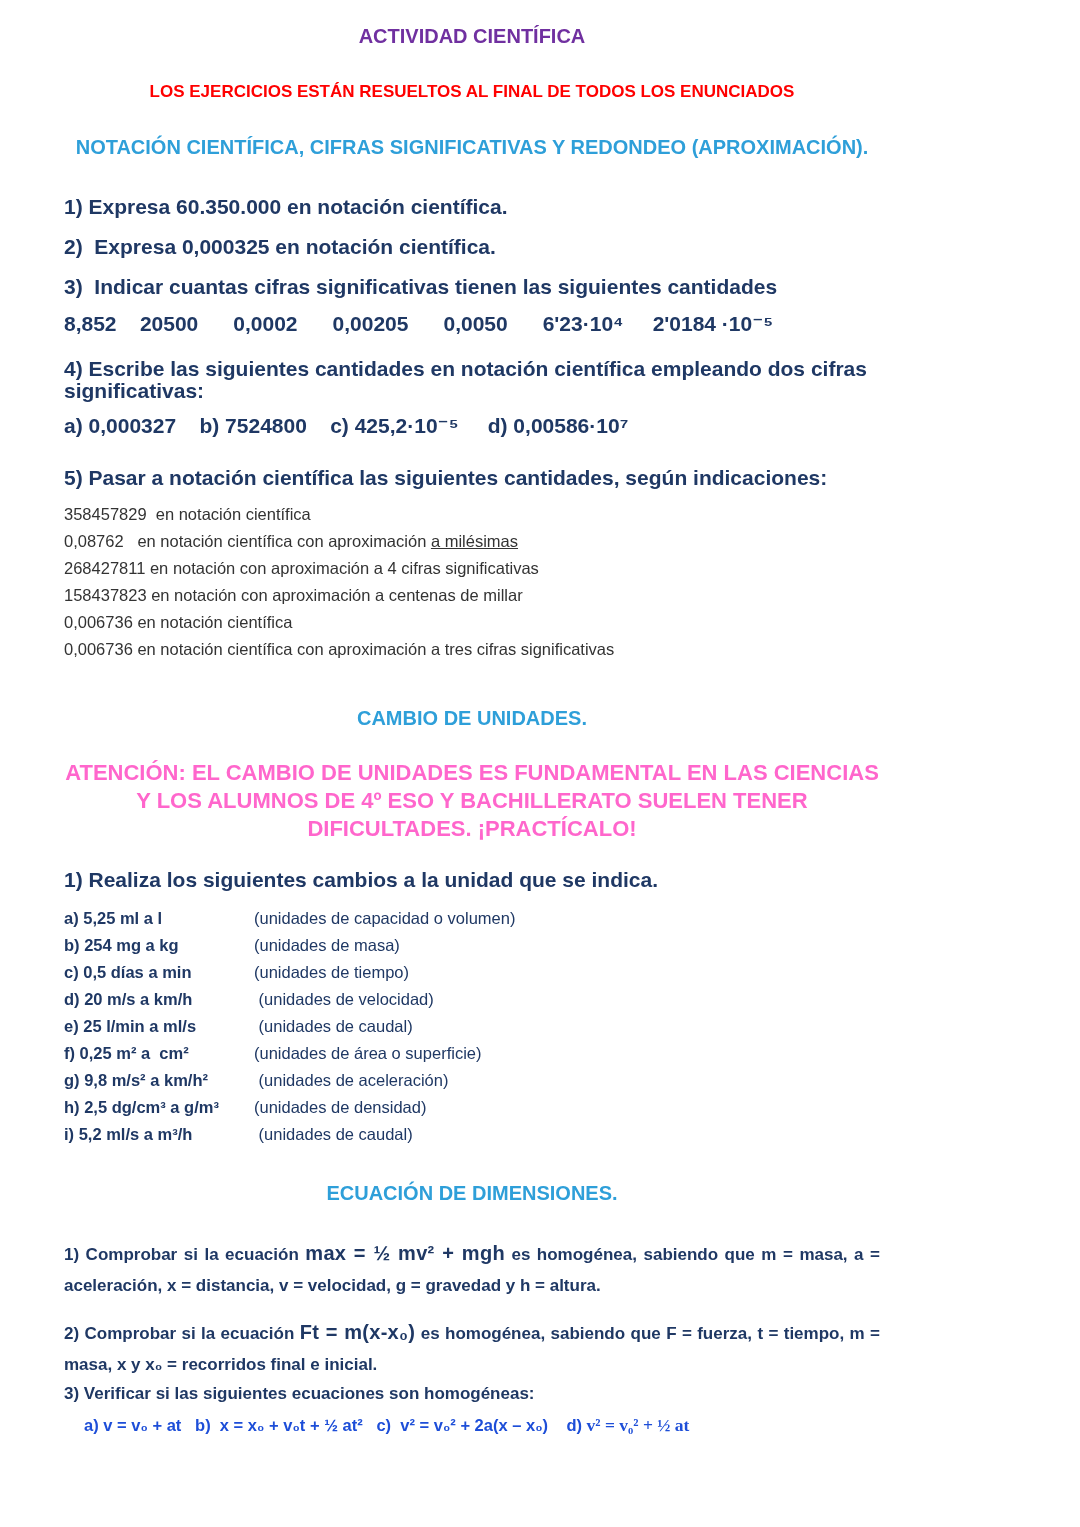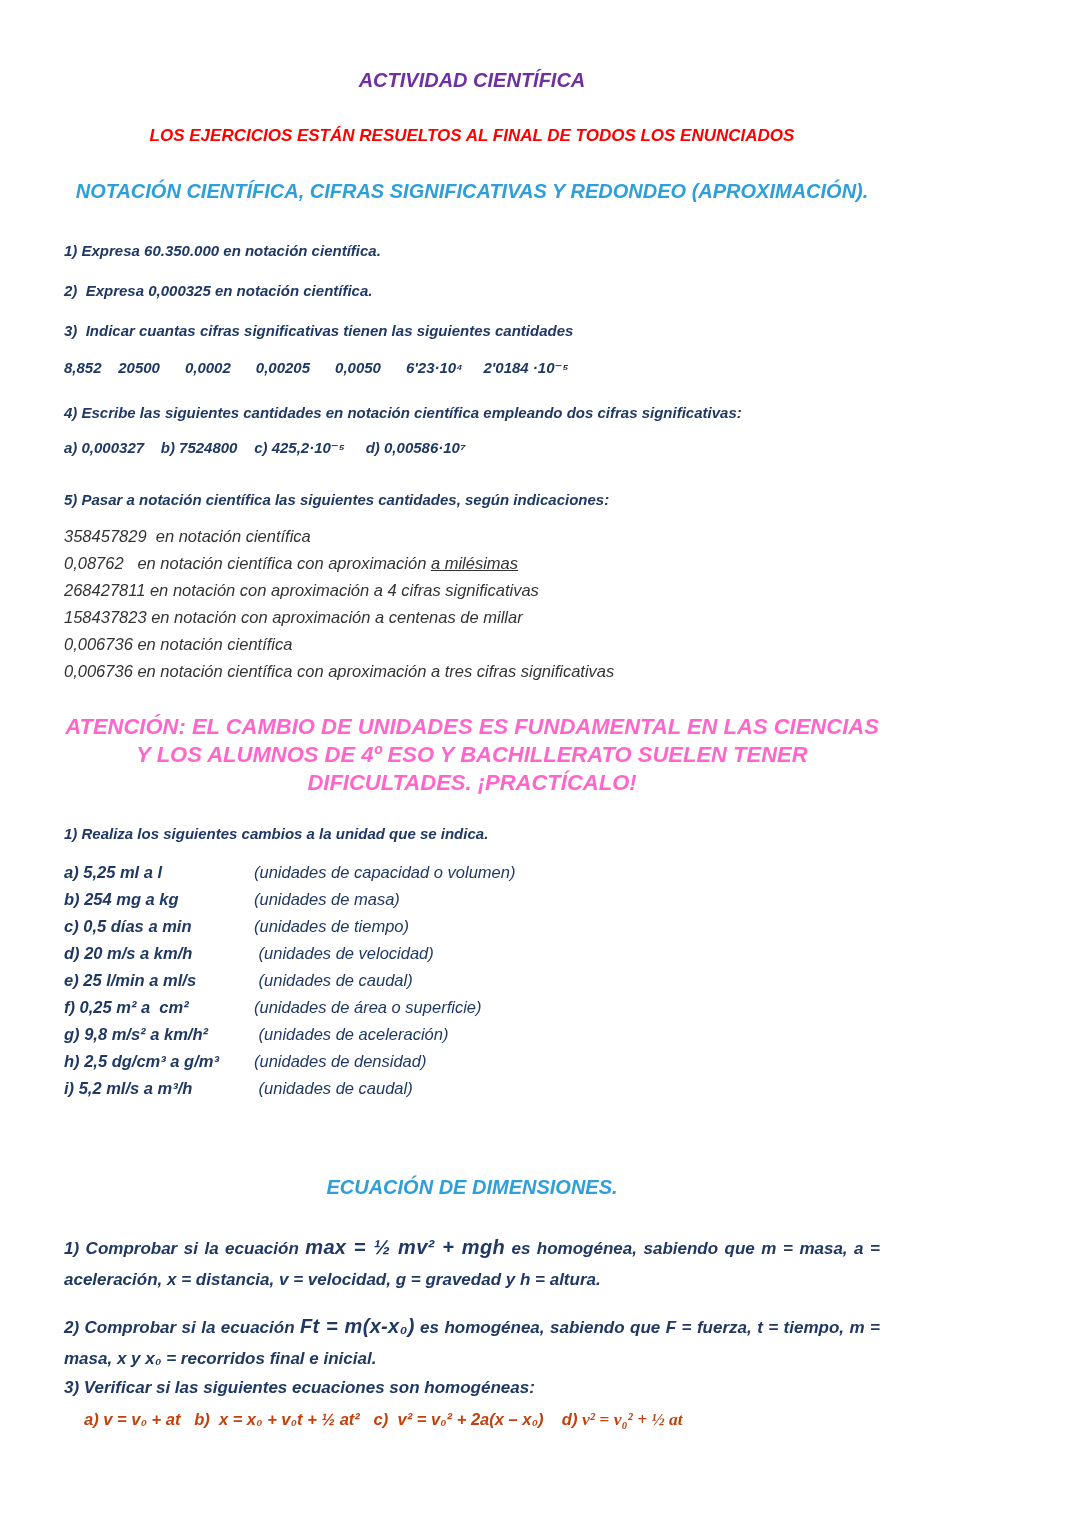--- a/index.html
+++ b/index.html
@@ -4,21 +4,21 @@
 <style>
   * { margin: 0; padding: 0; box-sizing: border-box; }
   html, body { background: #ffffff; }
   body {
     width: 1080px;
     min-height: 1527px;
     font-family: "Liberation Sans", "DejaVu Sans", sans-serif;
     color: #1F3864;
     overflow: hidden;
   }
-  .page { width: 944px; min-height: 1527px; padding: 68px 64px 40px 64px; background: #fff; font-style: italic; }
+  .page { width: 944px; min-height: 1527px; padding: 24px 64px 40px 64px; background: #fff; }
 
   .center { text-align: center; }
   .pre { white-space: pre-wrap; }
 
   .doc-title {
     color: #7030A0;
     font-size: 20px;
     font-weight: bold;
     line-height: 24px;
   }
@@ -30,25 +30,25 @@
     line-height: 20px;
   }
   .section-heading {
     color: #2E9FD9;
     font-size: 20px;
     font-weight: bold;
     line-height: 26px;
   }
   .h-notacion { margin-top: 32px; }
   .h-unidades { margin-top: 42px; }
-  .h-dimensiones { margin-top: 72px; }
+  .h-dimensiones { margin-top: 32px; }
 
   .ex {
     color: #1F3864;
-    font-size: 15px;
+    font-size: 21px;
     font-weight: bold;
     line-height: 22px;
   }
   .ex-1 { margin-top: 36px; }
   .ex-n { margin-top: 18px; }
   .ex-values-3 { margin-top: 15px; }
   .ex-4 { margin-top: 23px; }
   .ex-values-4 { margin-top: 13px; }
   .ex-5 { margin-top: 30px; }
 
@@ -97,21 +97,21 @@
   }
   .dim-1 { margin-top: 32px; }
   .dim-2 { margin-top: 16px; }
   .dim-3 { margin-top: 2px; line-height: 24px; text-align: left; }
   .formula-sans {
     font-size: 20px;
     font-weight: 600;
     letter-spacing: 0.3px;
   }
   .equations {
-    color: #c2410c;
+    color: #1d4ed8;
     font-size: 16.5px;
     font-weight: bold;
     line-height: 24px;
     margin-top: 7px;
     padding-left: 20px;
     white-space: pre-wrap;
   }
   .formula-serif {
     font-family: "Liberation Serif", "DejaVu Serif", serif;
     font-size: 17.5px;
@@ -142,20 +142,21 @@
       <div class="plain-line">358457829  en notación científica</div>
       <div class="plain-line"><span>0,08762   en notación científica con aproximación </span><span class="underline">a milésimas</span></div>
       <div class="plain-line">268427811 en notación con aproximación a 4 cifras significativas</div>
       <div class="plain-line">158437823 en notación con aproximación a centenas de millar</div>
       <div class="plain-line">0,006736 en notación científica</div>
       <div class="plain-line">0,006736 en notación científica con aproximación a tres cifras significativas</div>
     </div>
   </div>
 
   <div>
+    <div class="section-heading center h-unidades">CAMBIO DE UNIDADES.</div>
 
     <div class="attention center">ATENCIÓN: EL CAMBIO DE UNIDADES ES FUNDAMENTAL EN LAS CIENCIAS Y LOS ALUMNOS DE 4º ESO Y BACHILLERATO SUELEN TENER DIFICULTADES. ¡PRACTÍCALO!</div>
 
     <div class="ex ex-realiza pre">1) Realiza los siguientes cambios a la unidad que se indica.</div>
 
     <div class="conv-list">
       <div class="conv-row">
         <span class="conv-bold">a) 5,25 ml a l</span>
         <span class="conv-note">(unidades de capacidad o volumen)</span>
       </div>

